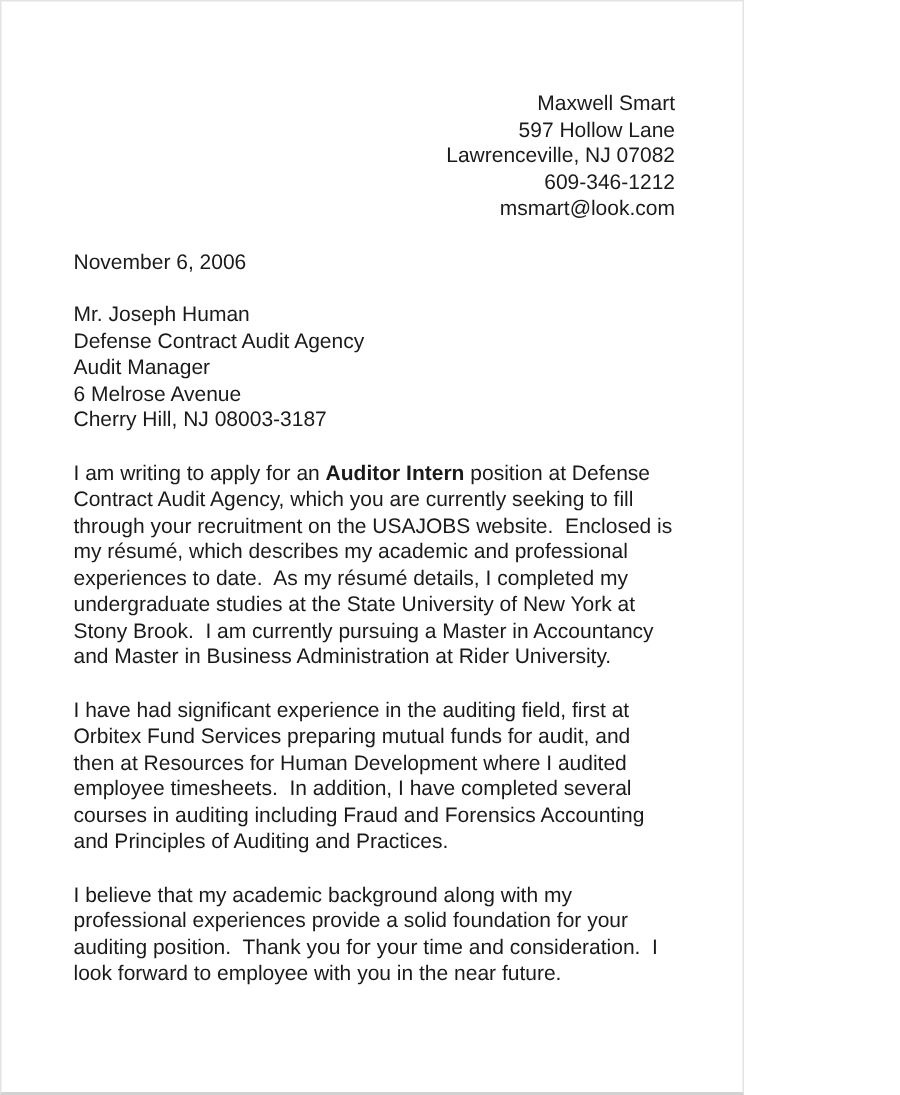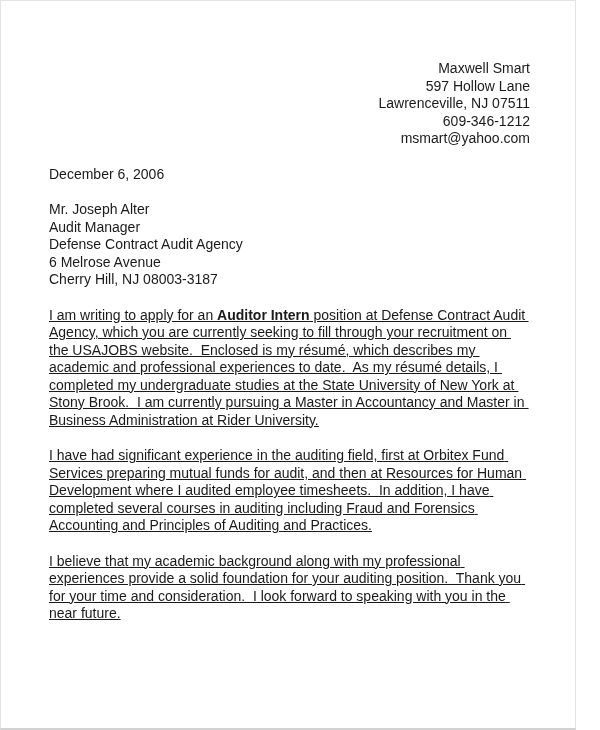--- a/index.html
+++ b/index.html
@@ -2,70 +2,69 @@
 <html><head>
 <meta charset="utf-8">
 <style>
   html, body {
     margin: 0;
     padding: 0;
     background: #ffffff;
   }
   .page {
     box-sizing: border-box;
-    width: 576px;
+    width: 496px;
     height: 730px;
     background: #ffffff;
     border: 1px solid #e3e3e3;
     border-bottom: 2px solid #d2d2d2;
     padding: 59px 45px 0 48px;
     font-family: "Liberation Sans", sans-serif;
     font-size: 14px;
     line-height: 17.5px;
     color: #1a1a1a;
     overflow: hidden;
   }
   .block {
     margin: 0 0 18px 0;
     padding: 0;
   }
   .sender {
     text-align: right;
   }
   .para {
     white-space: pre-wrap;
-    text-decoration: underline;
   }
   .bold {
     font-weight: bold;
   }
 </style>
 </head>
 <body>
 
 <div class="page">
 
   <div class="block sender">
     <div>Maxwell Smart</div>
     <div>597 Hollow Lane</div>
-    <div>Lawrenceville, NJ 07511</div>
+    <div>Lawrenceville, NJ 07082</div>
     <div>609-346-1212</div>
-    <div>msmart@yahoo.com</div>
+    <div>msmart@look.com</div>
   </div>
 
-  <div class="block">December 6, 2006</div>
+  <div class="block">November 6, 2006</div>
 
   <div class="block">
-    <div>Mr. Joseph Alter</div>
+    <div>Mr. Joseph Human</div>
+    <div>Defense Contract Audit Agency</div>
     <div>Audit Manager</div>
-    <div>Defense Contract Audit Agency</div>
     <div>6 Melrose Avenue</div>
     <div>Cherry Hill, NJ 08003-3187</div>
   </div>
 
 
   <p class="block para"><span class="para">I am writing to apply for an </span><span class="para bold">Auditor Intern</span><span class="para"> position at Defense Contract Audit Agency, which you are currently seeking to fill through your recruitment on the USAJOBS website.  Enclosed is my résumé, which describes my academic and professional experiences to date.  As my résumé details, I completed my undergraduate studies at the State University of New York at Stony Brook.  I am currently pursuing a Master in Accountancy and Master in Business Administration at Rider University.</span></p>
 
   <p class="block para">I have had significant experience in the auditing field, first at Orbitex Fund Services preparing mutual funds for audit, and then at Resources for Human Development where I audited employee timesheets.  In addition, I have completed several courses in auditing including Fraud and Forensics Accounting and Principles of Auditing and Practices.</p>
 
-  <p class="block para">I believe that my academic background along with my professional experiences provide a solid foundation for your auditing position.  Thank you for your time and consideration.  I look forward to speaking with you in the near future.</p>
+  <p class="block para">I believe that my academic background along with my professional experiences provide a solid foundation for your auditing position.  Thank you for your time and consideration.  I look forward to employee with you in the near future.</p>
 
 </div>
 
 </body></html>

